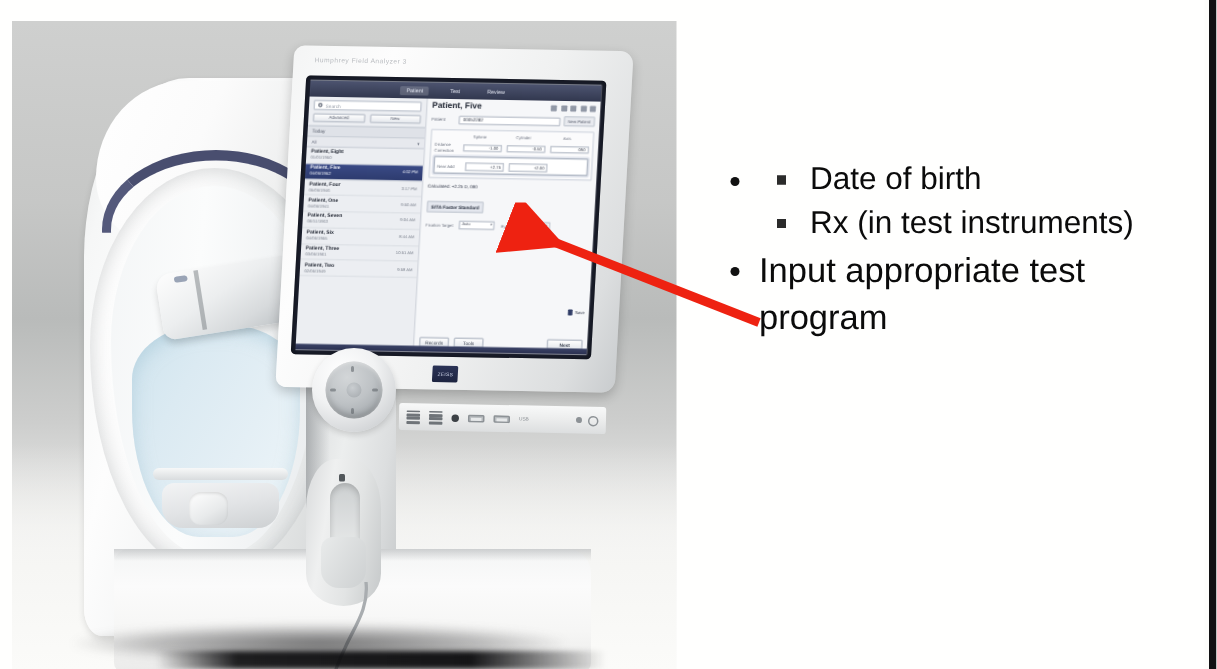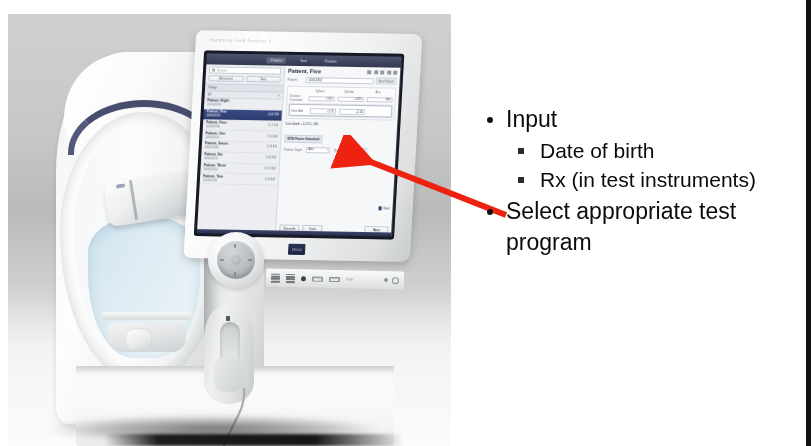--- a/index.html
+++ b/index.html
@@ -703,40 +703,39 @@
       </defs>
       <line x1="176" y1="80" x2="18" y2="18" stroke="#ee2211" stroke-width="6" marker-end="url(#ah)" stroke-linecap="butt"></line>
     </svg>
   </div>
 
   <div class="content">
     <ul class="lvl1">
 
       <li class="l1">
         <span class="dot"></span>
-        <span class="l1-text">Input</span>
 
         <ul class="lvl2">
           <li class="l2">
             <span class="sq"></span>
           </li>
           <li class="l2">
             <span class="sq"></span>
             <span class="l2-text">Date of birth</span>
           </li>
           <li class="l2">
             <span class="sq"></span>
             <span class="l2-text">Rx (in test instruments)</span>
           </li>
         </ul>
       </li>
 
       <li class="l1">
         <span class="dot"></span>
-        <span class="l1-text">Select appropriate test program</span>
+        <span class="l1-text">Input appropriate test program</span>
       </li>
 
     </ul>
   </div>
 
   <div class="slide-edge-right-inner"></div>
   <div class="slide-edge-right"></div>
 </div>
 
 </body></html>

